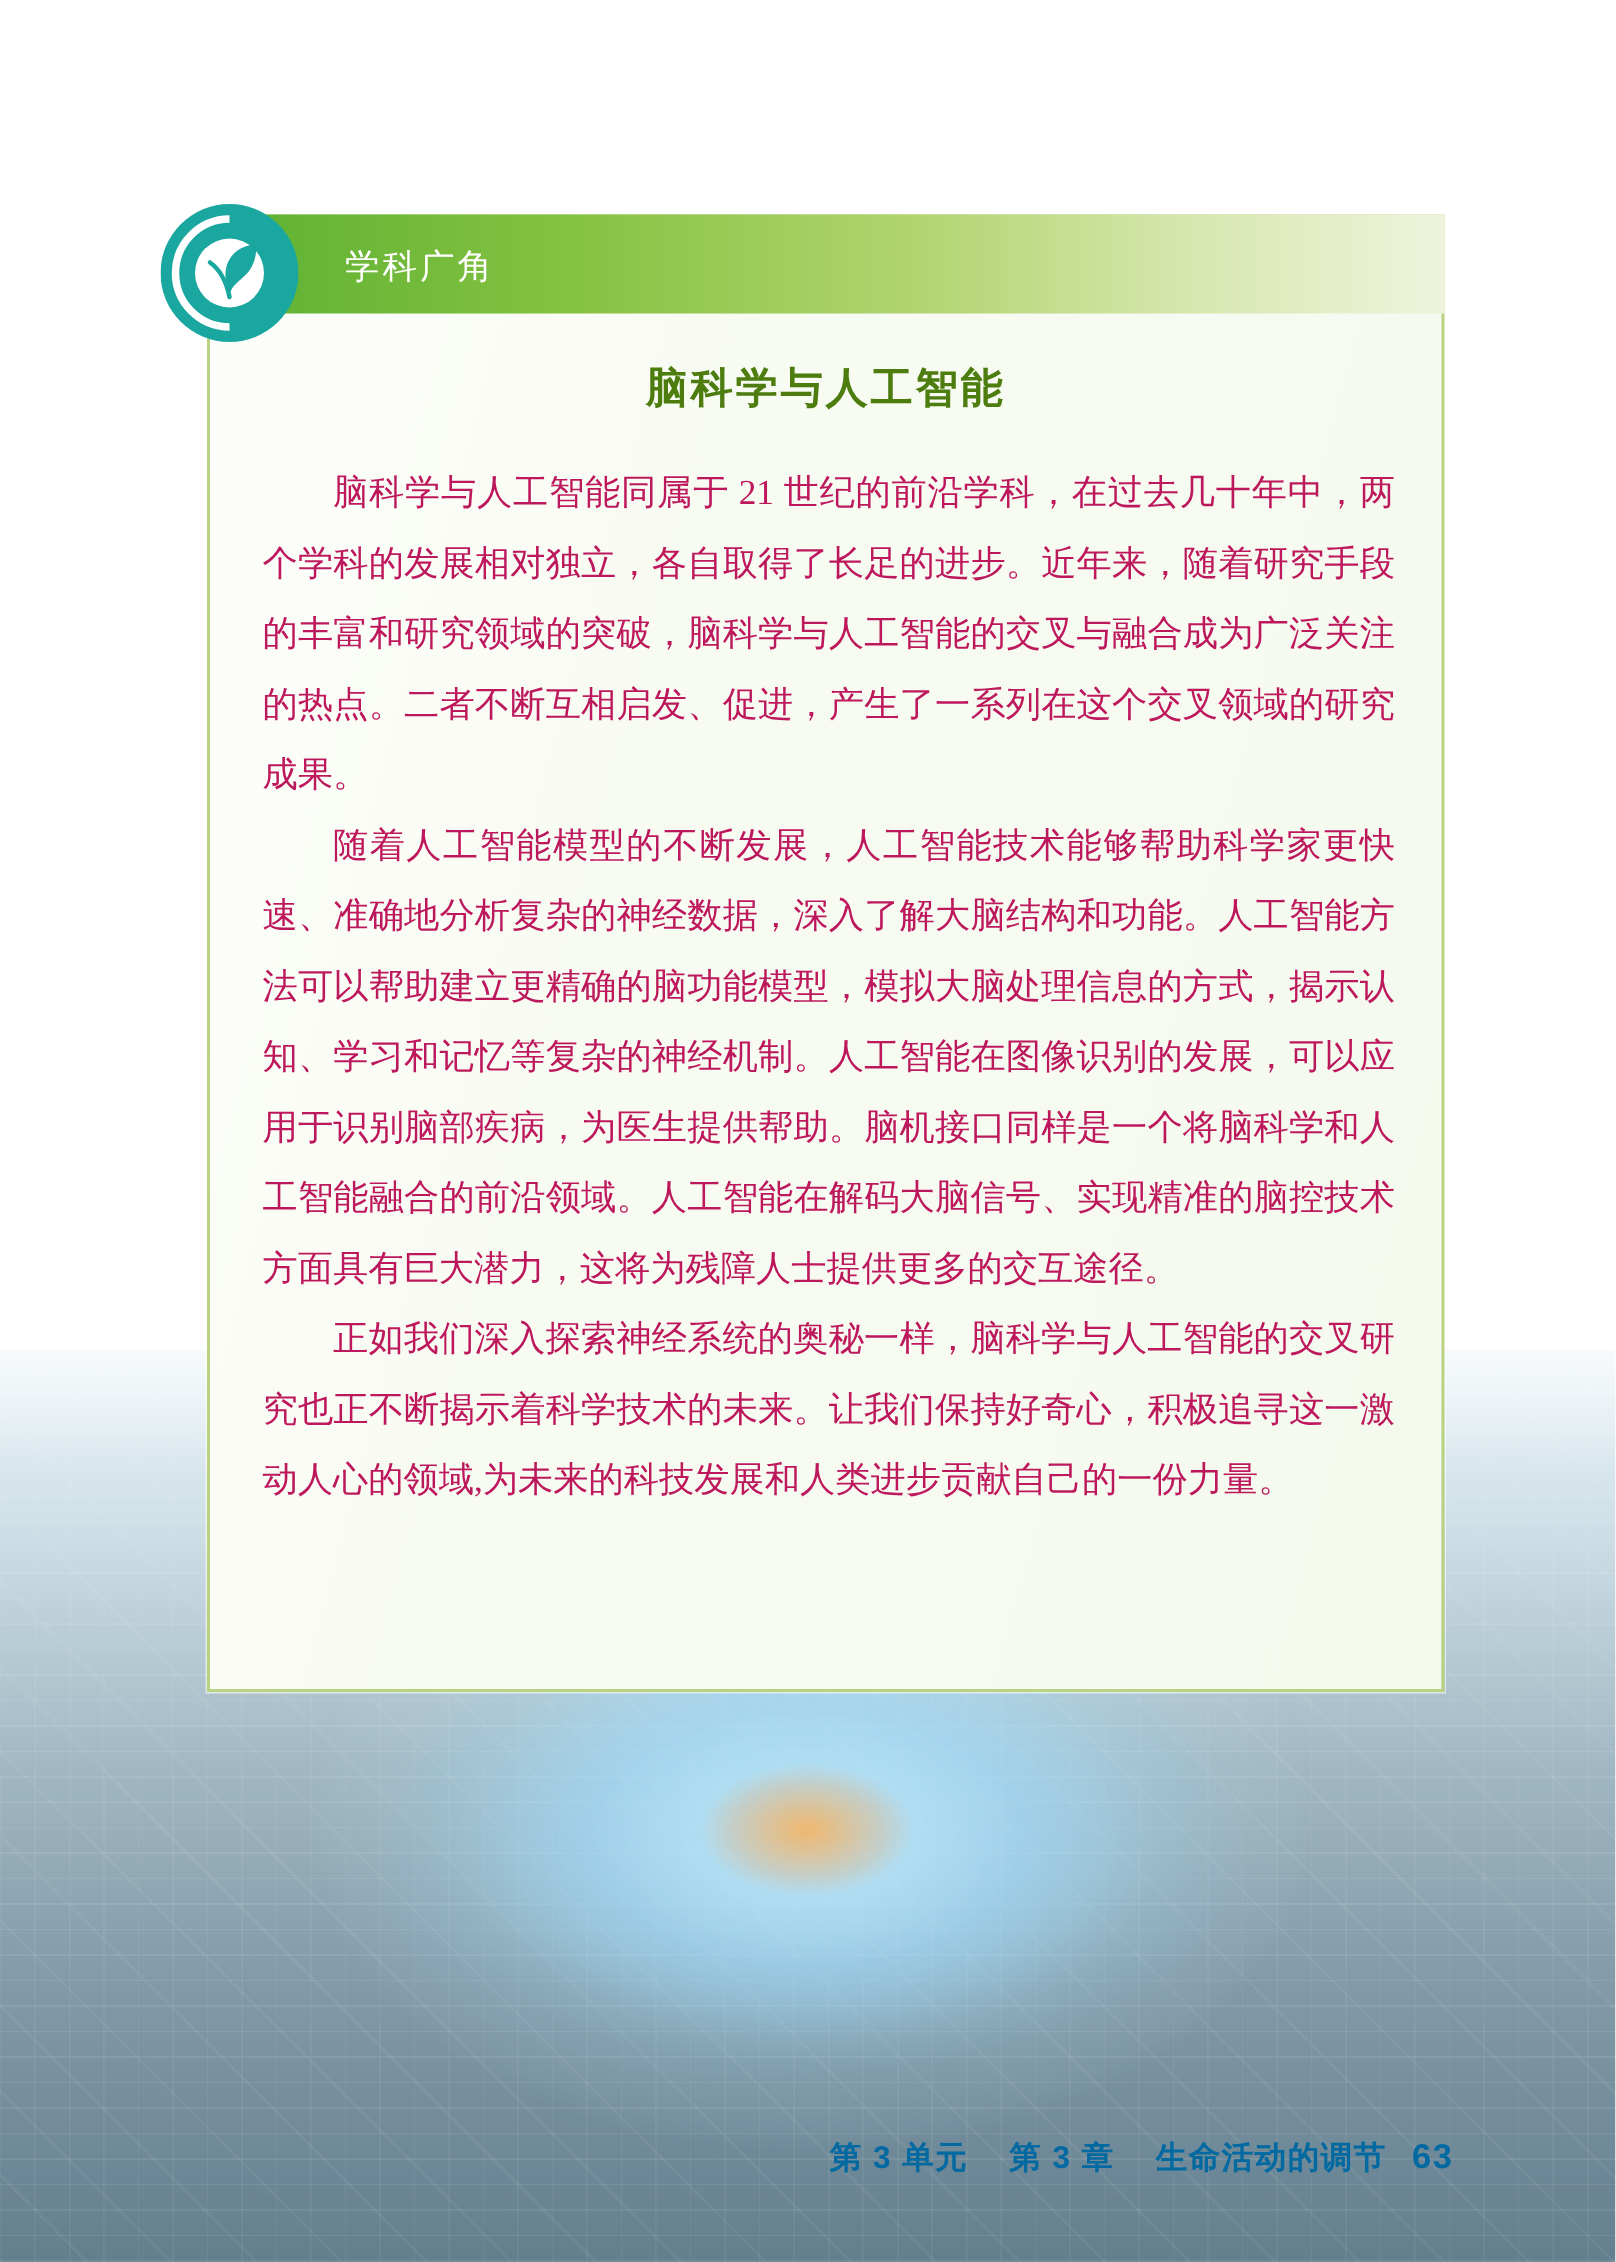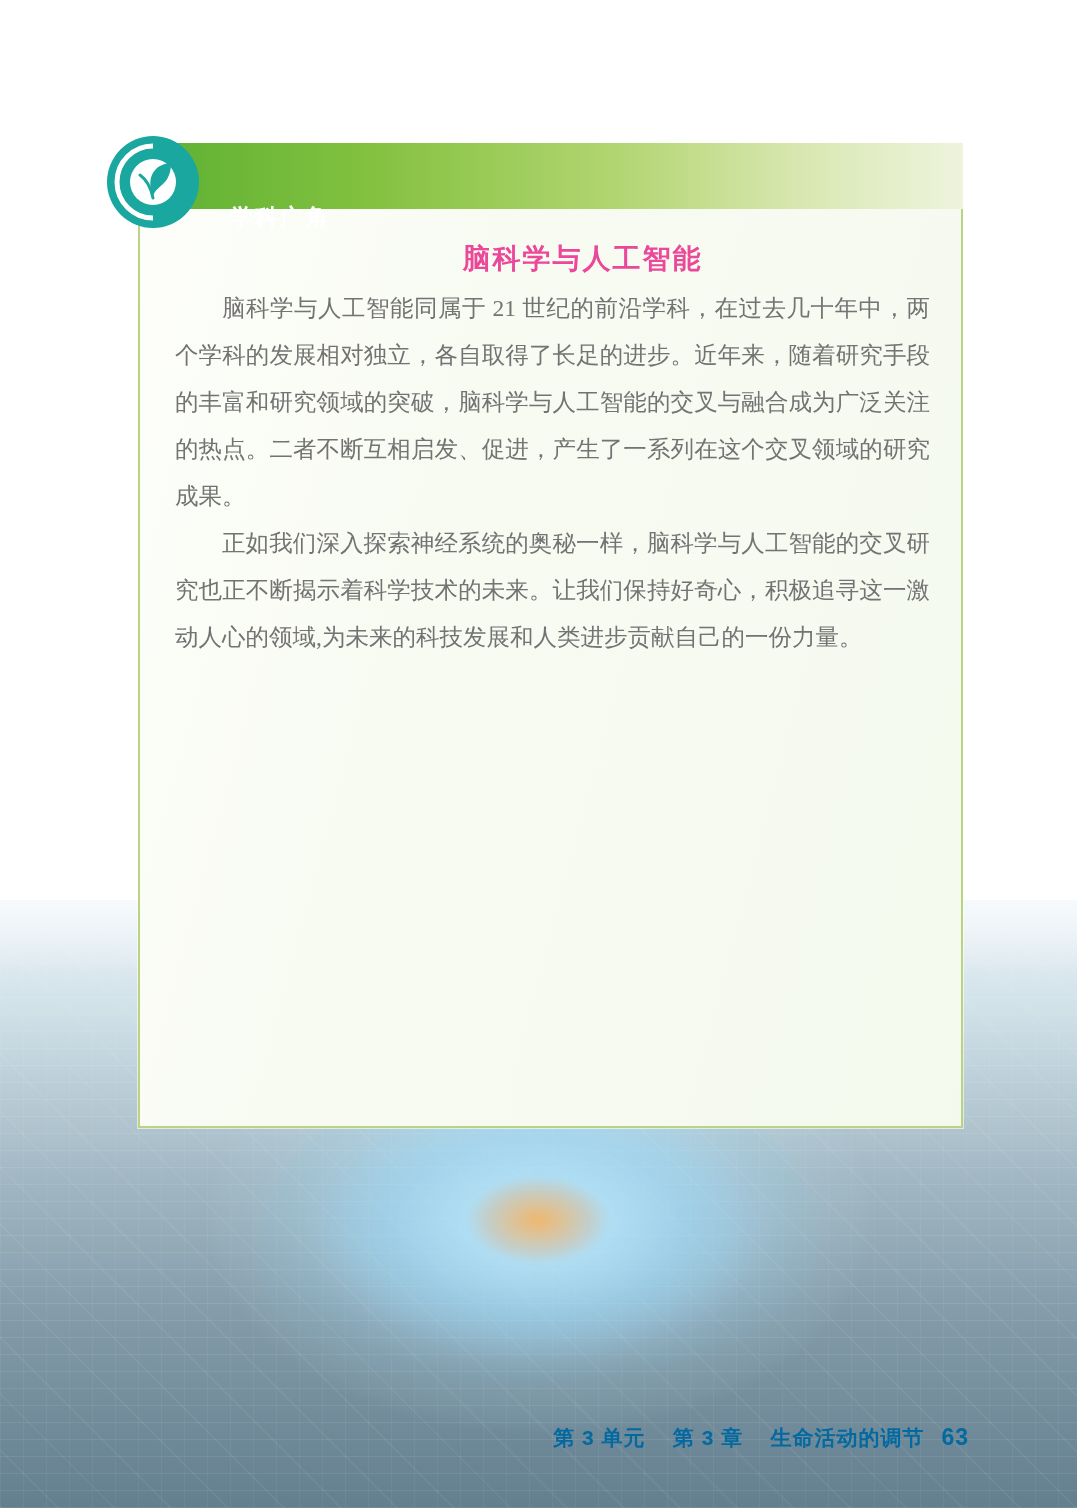--- a/index.html
+++ b/index.html
@@ -94,24 +94,23 @@
     width: 825px;
     height: 66px;
     background: linear-gradient(90deg, #5cb033 0%, #83c13f 28%, #b2d571 58%, #d8e7b0 80%, #eef4dd 100%);
   }
   .header-title {
     position: absolute;
     left: 230px;
     top: 162px;
     font-family: "Liberation Sans", sans-serif;
     font-size: 23px;
-    font-weight: bold;
+    font-weight: normal;
     color: #ffffff;
     letter-spacing: 2px;
-    margin-top: 40px;
   }
 
   
   .logo-badge {
     position: absolute;
     left: 107px;
     top: 136px;
     width: 92px;
     height: 92px;
   }
@@ -120,32 +119,31 @@
   
   .article-title {
     position: absolute;
     left: 138px;
     top: 240px;
     width: 825px;
     text-align: center;
     font-family: "Liberation Serif", serif;
     font-size: 28px;
     font-weight: bold;
-    color: #ec4899;
+    color: #4d7c0f;
     letter-spacing: 2px;
-    padding-left: 32px;
   }
   .article-body {
     position: absolute;
     left: 175px;
-    top: 285px;
+    top: 306px;
     width: 755px;
     font-size: 23.5px;
     line-height: 47px;
-    color: #737373;
+    color: #be185d;
     text-align: justify;
     text-justify: inter-ideograph;
   }
   .article-body p {
     margin: 0;
     text-indent: 2em;
   }
 
   
   .footer {
@@ -186,20 +184,21 @@
     <path d="M46 62 C44 52 40 44 33 39" fill="none" stroke="#1aa7a0" stroke-width="3" stroke-linecap="round"></path>
   </svg>
 </div>
 
 <div class="header-title">学科广角</div>
 
 <div class="article-title">脑科学与人工智能</div>
 
 <div class="article-body">
   <p>脑科学与人工智能同属于 21 世纪的前沿学科，在过去几十年中，两个学科的发展相对独立，各自取得了长足的进步。近年来，随着研究手段的丰富和研究领域的突破，脑科学与人工智能的交叉与融合成为广泛关注的热点。二者不断互相启发、促进，产生了一系列在这个交叉领域的研究成果。</p>
+  <p>随着人工智能模型的不断发展，人工智能技术能够帮助科学家更快速、准确地分析复杂的神经数据，深入了解大脑结构和功能。人工智能方法可以帮助建立更精确的脑功能模型，模拟大脑处理信息的方式，揭示认知、学习和记忆等复杂的神经机制。人工智能在图像识别的发展，可以应用于识别脑部疾病，为医生提供帮助。脑机接口同样是一个将脑科学和人工智能融合的前沿领域。人工智能在解码大脑信号、实现精准的脑控技术方面具有巨大潜力，这将为残障人士提供更多的交互途径。</p>
   <p>正如我们深入探索神经系统的奥秘一样，脑科学与人工智能的交叉研究也正不断揭示着科学技术的未来。让我们保持好奇心，积极追寻这一激动人心的领域,为未来的科技发展和人类进步贡献自己的一份力量。</p>
 </div>
 
 <div class="footer">
   <span>第 3 单元</span>
   &nbsp;&nbsp;
   <span>第 3 章</span>
   &nbsp;&nbsp;
   <span>生命活动的调节</span>
   <span class="pg">63</span>

